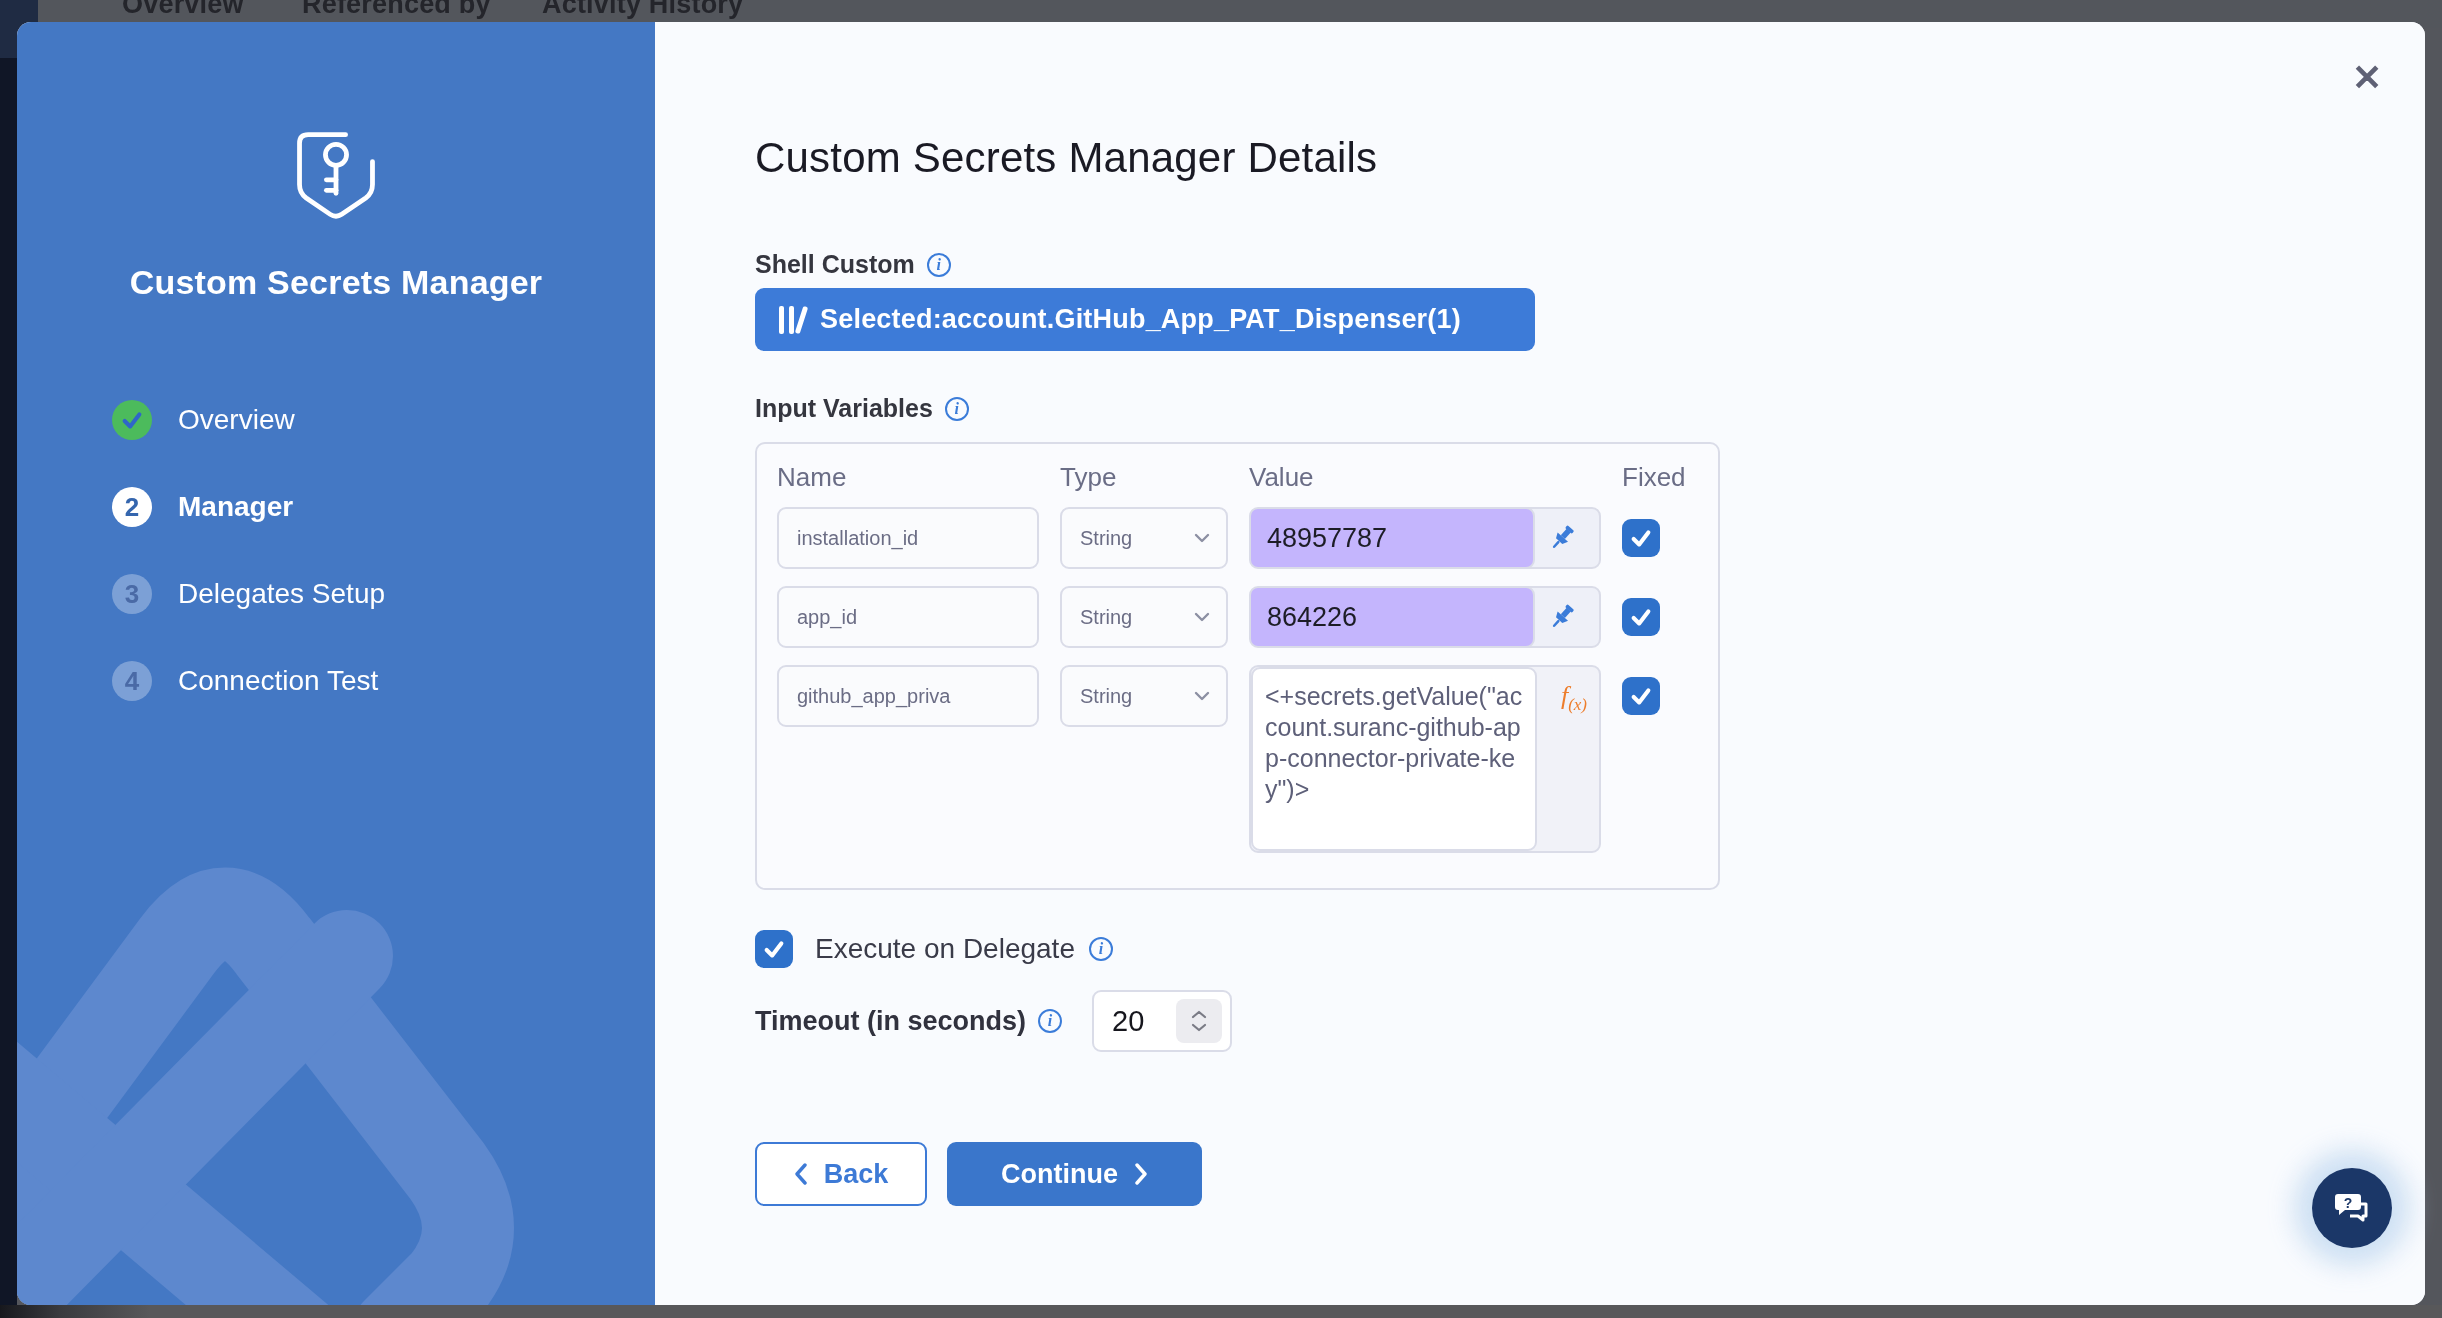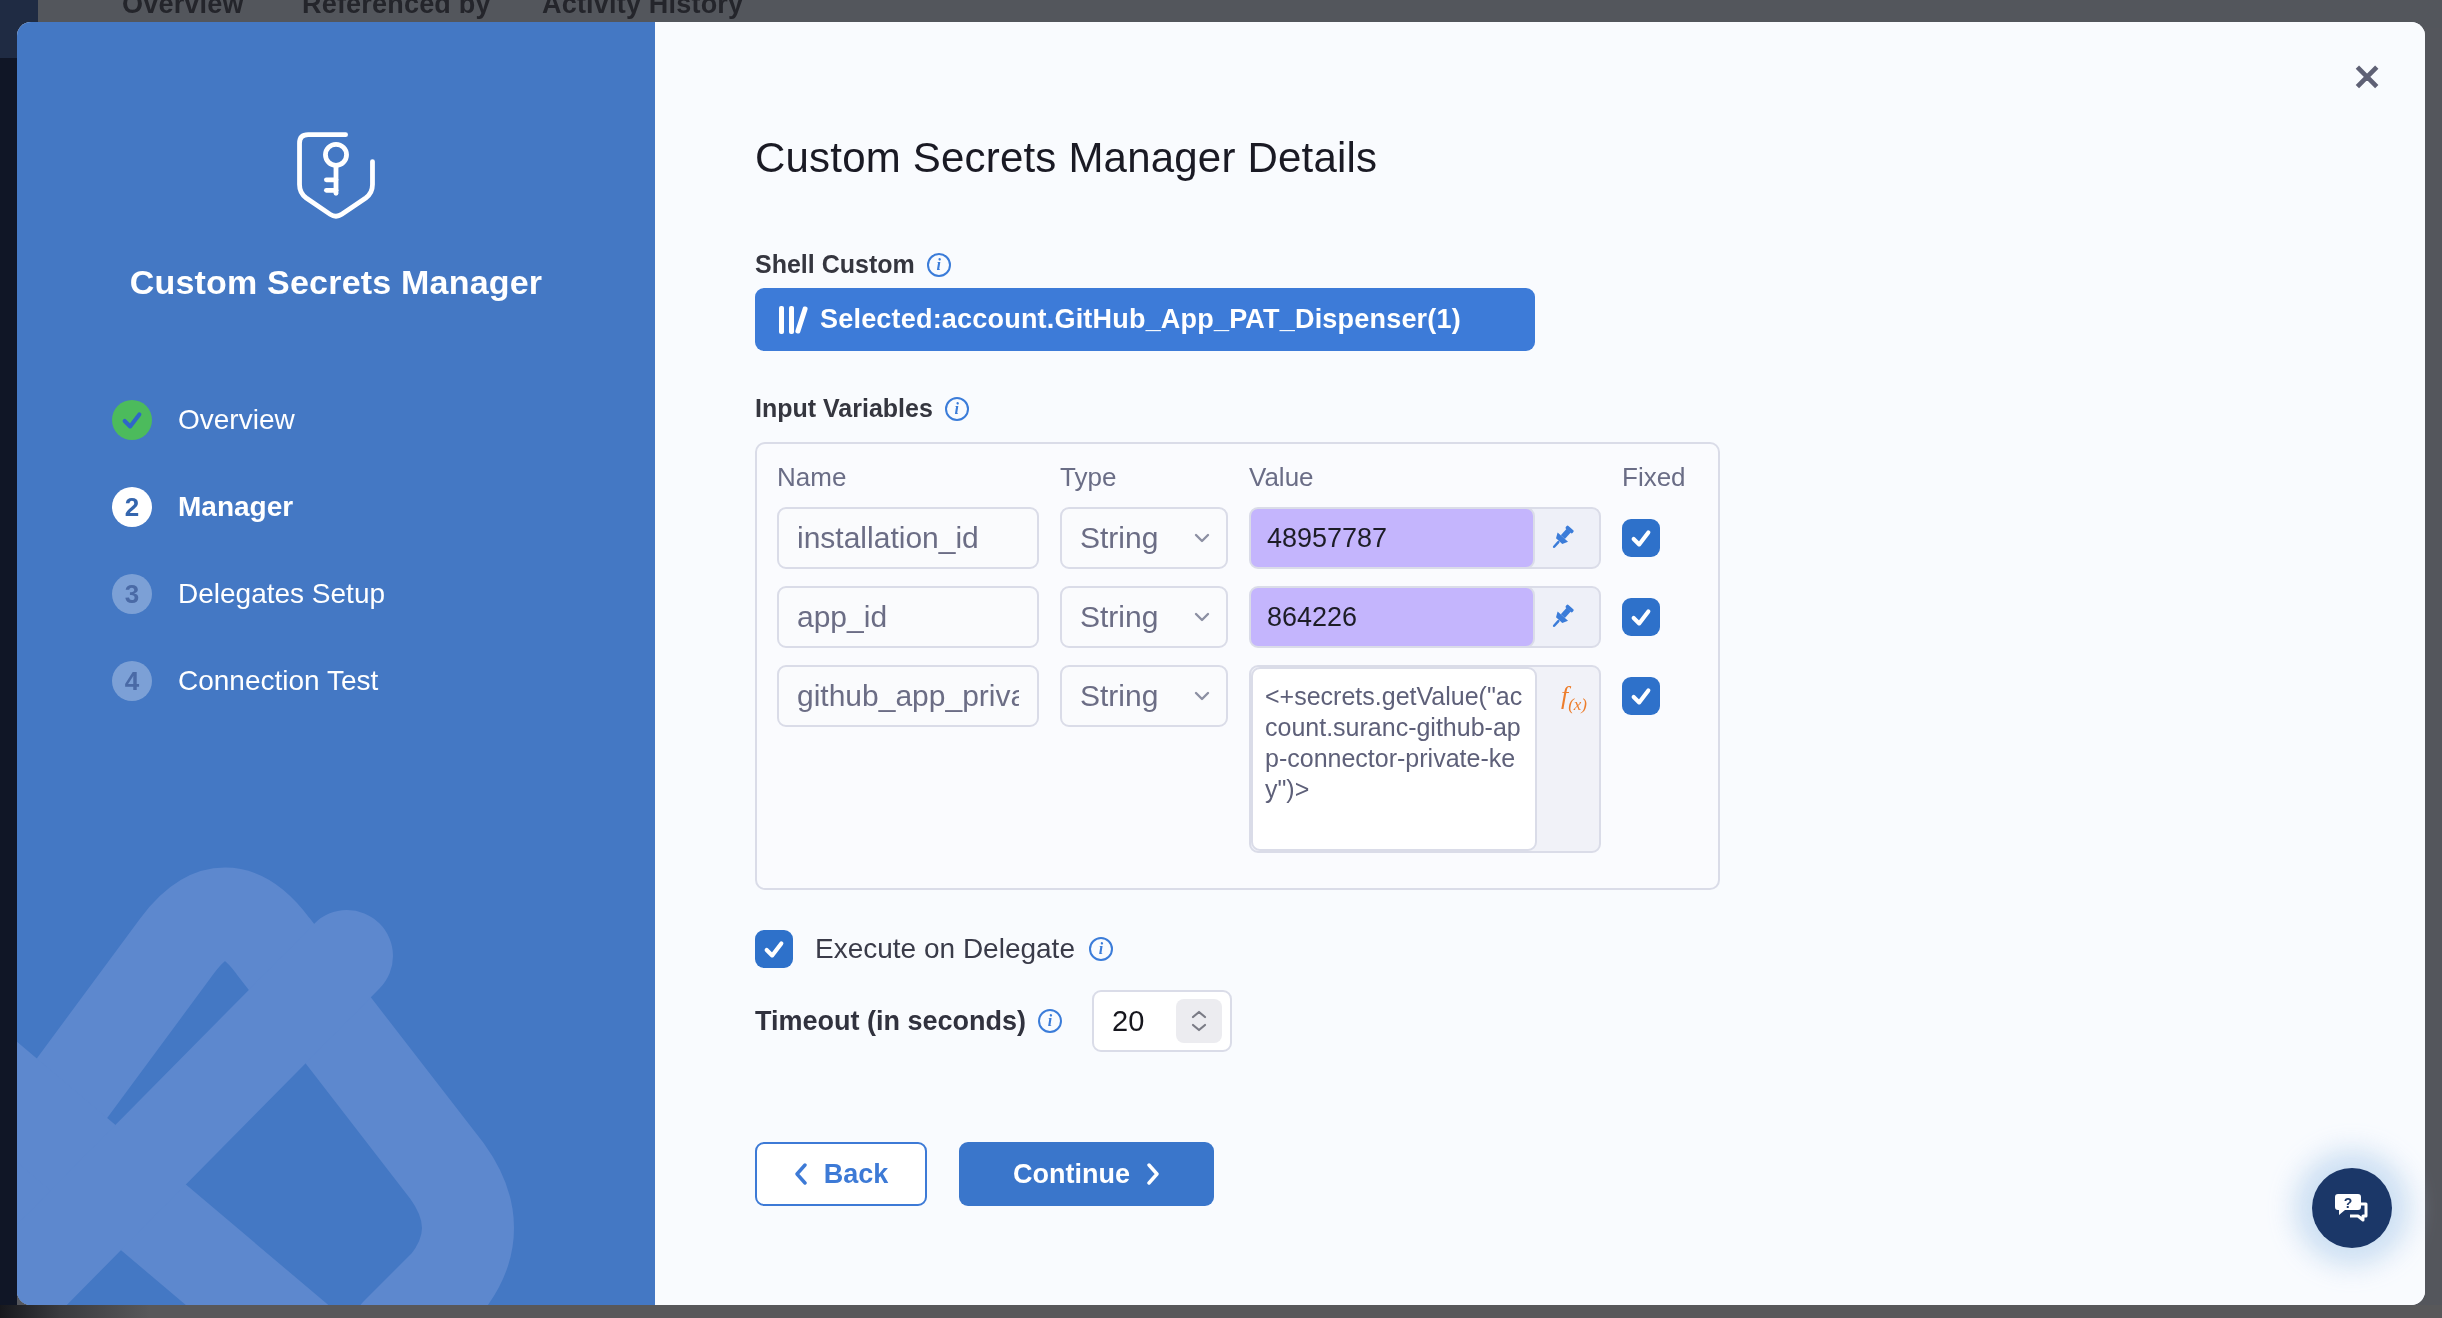--- a/index.html
+++ b/index.html
@@ -59,21 +59,21 @@
 
   .vars-table { position:absolute; left:100px; top:420px; width:965px; height:448px;
                 border:2px solid #DADCE8; border-radius:10px; background:#FAFBFE; padding:18px 20px; }
   .vars-grid { display:grid; grid-template-columns:262px 168px 352px 60px; column-gap:21px; align-items:center; }
   .vars-head { margin-bottom:14px; }
   .vars-head span { font-size:26px; color:#6A6D86; font-weight:400; }
   .vars-row { margin-bottom:17px; }
   .vars-row.top-align { align-items:start; }
 
   .ctl { border:2px solid #DADCE8; border-radius:9px; height:62px; background:#FAFBFD;
-         font-size:30px; color:#6B6D85; font-family:"Liberation Sans","DejaVu Sans",sans-serif; }
+         font-size:20px; color:#6B6D85; font-family:"Liberation Sans","DejaVu Sans",sans-serif; }
   input.ctl { padding:0 18px; width:100%; outline:none; }
   .select { display:flex; align-items:center; justify-content:space-between; padding:0 16px 0 18px; cursor:pointer; }
 
   .value-group { position:relative; height:62px; }
   .value-tail { position:absolute; right:0; top:0; width:96px; height:62px; background:#EEF0F8;
                 border:2px solid #DADCE8; border-radius:9px; display:flex; align-items:center; justify-content:flex-end; padding-right:22px; }
   .value-input { position:absolute; left:0; top:0; width:286px; height:62px; background:#c4b5fd;
                  border:2px solid #DADCE8; border-radius:9px; padding:0 16px; font-size:27px; color:#1D1D26;
                  outline:none; font-family:"Liberation Sans","DejaVu Sans",sans-serif; }
 
@@ -94,21 +94,21 @@
 
   .timeout-row { position:absolute; left:100px; top:968px; display:flex; align-items:center; gap:16px; }
   .timeout-label { font-size:27px; font-weight:700; color:#31323E; display:flex; align-items:center; gap:12px; }
   .timeout-box { margin-left:14px; width:140px; height:62px; background:#FFFFFF; border:2px solid #DADCE8; border-radius:9px;
                  display:flex; align-items:center; padding:0 8px 0 18px; }
   .timeout-box input { border:none; outline:none; width:58px; font-size:29px; color:#16161D; background:transparent;
                        font-family:"Liberation Sans","DejaVu Sans",sans-serif; }
   .stepper { margin-left:auto; width:46px; height:44px; background:#ECECF0; border-radius:8px;
              display:flex; flex-direction:column; align-items:center; justify-content:center; gap:4px; cursor:pointer; }
 
-  .btn-row { position:absolute; left:100px; top:1120px; display:flex; gap:32px; }
+  .btn-row { position:absolute; left:100px; top:1120px; display:flex; gap:20px; }
   .btn { height:64px; border-radius:9px; font-size:27px; font-weight:700; display:flex; align-items:center;
          justify-content:center; gap:16px; cursor:pointer; font-family:"Liberation Sans","DejaVu Sans",sans-serif; }
   .btn-back { width:172px; background:#FFFFFF; border:2.5px solid #3D7AD6; color:#3D7AD6; }
   .btn-continue { width:255px; background:#3A76CB; border:none; color:#FFFFFF; }
 
   .chat-fab { position:absolute; left:2312px; top:1168px; width:80px; height:80px; border-radius:50%;
               background:#1B3768; border:none; cursor:pointer; display:flex; align-items:center; justify-content:center;
               box-shadow:0 0 26px 18px rgba(195,218,240,0.8); }
 </style>
 </head>

